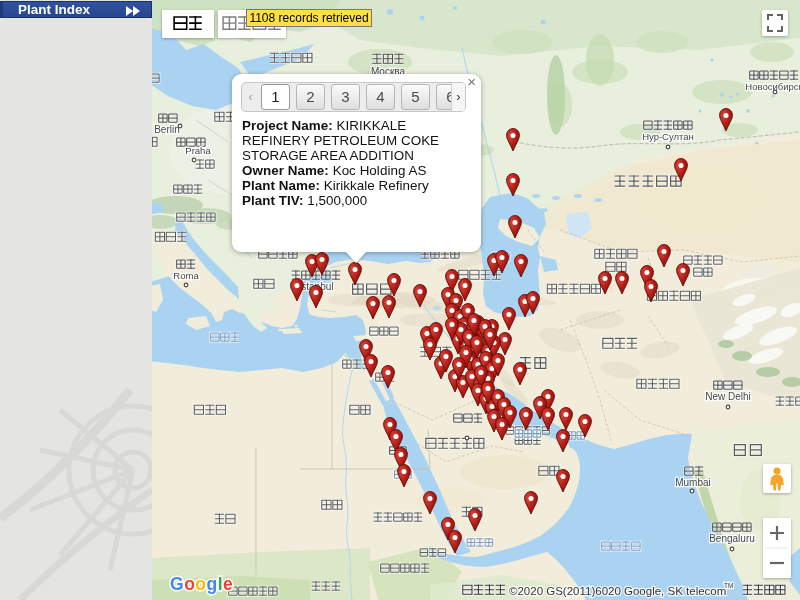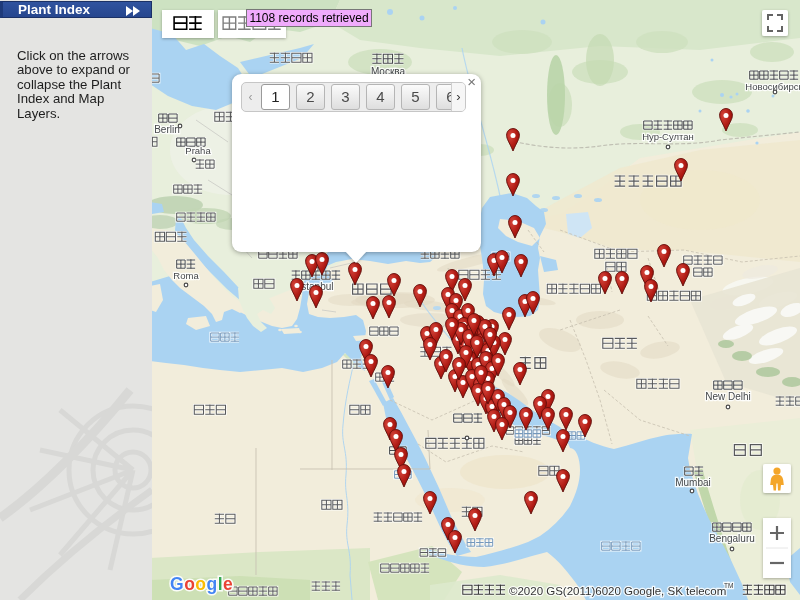--- a/index.html
+++ b/index.html
@@ -1,21 +1,21 @@
 <!DOCTYPE html>
 <html><head><meta charset="utf-8"><style>
 *{margin:0;padding:0;box-sizing:border-box}
 html,body{width:800px;height:600px;overflow:hidden;font-family:"Liberation Sans",sans-serif}
 svg,svg text{font-family:"Liberation Sans",sans-serif}
 #stage{position:relative;width:800px;height:600px;background:#fff}
 #sidebar{position:absolute;left:0;top:0;width:152px;height:600px;background:#e4e4e2;z-index:5}
 .bar{position:absolute;left:0;width:152px;height:17px;background:linear-gradient(#30539f,#26468e);border:1px solid #1b3166;border-left:3px solid #1e3a7a;color:#fff;font-size:13.5px;font-weight:bold;line-height:15px;padding-left:15px}
 .bar svg{position:absolute;right:9px;top:3.5px}
 #sbtext{position:absolute;left:17px;top:49px;font-size:13.2px;line-height:14.4px;color:#1d1d1d}
-#tooltip{position:absolute;left:246px;top:9px;width:126px;height:18px;background:#f0abfc;border:1px solid #777;font-size:12px;white-space:nowrap;color:#000;line-height:16px;text-align:center;z-index:4}
+#tooltip{position:absolute;left:246px;top:9px;width:126px;height:18px;background:#fde047;border:1px solid #777;font-size:12px;white-space:nowrap;color:#000;line-height:16px;text-align:center;z-index:4}
 #iw{position:absolute;left:232px;top:74px;width:249px;height:178px;background:#fff;border-radius:9px;box-shadow:0 1px 5px rgba(0,0,0,.35);z-index:3}
 #iwtail{position:absolute;left:345px;top:251px;width:0;height:0;border-left:11px solid transparent;border-right:11px solid transparent;border-top:12px solid #fff;z-index:3;filter:drop-shadow(0 2px 1px rgba(0,0,0,.18))}
 #iwx{position:absolute;right:5px;top:0px;font-size:15px;color:#767676;line-height:15px}
 #pager{position:absolute;left:9px;top:8px;width:225px;height:30px;background:#ededed;border:1px solid #c6c6c6;border-radius:5px;overflow:hidden}
 .pbtn{position:absolute;top:1px;width:29px;height:26px;background:linear-gradient(#fbfbfb,#dedede);border:1px solid #b5b5b5;border-radius:3px;font-size:15px;color:#4a4a4a;text-align:center;line-height:24px}
 .pbtn.act{background:#fff;border-color:#9a9a9a;color:#222}
 .parrow{position:absolute;top:0;width:17px;height:28px;font-size:12px;color:#9a9a9a;text-align:center;line-height:28px}
 #pright{position:absolute;right:0;top:0;width:14px;height:28px;background:#f6f6f6;border-left:1px solid #cfcfcf;color:#333;font-size:13px;text-align:center;line-height:27px}
 #iwbody{position:absolute;left:10px;top:44px;width:232px;font-size:13.4px;line-height:15px;letter-spacing:.05px;color:#111}
 #iwlinks{position:absolute;left:10px;top:156px;width:232px;font-size:13.4px;letter-spacing:.15px;color:#111}
@@ -445,21 +445,20 @@
 <path d="M462.8,585.2 h9.2 v9.0 h-9.2 Z M462.8,589.7 h9.2 M473.8,585.2 h9.2 M473.8,589.7 h9.2 M473.8,594.2 h9.2 M478.4,584.5 v10.1 M484.8,585.2 h9.2 M484.8,589.7 h9.2 M484.8,594.2 h9.2 M489.4,584.5 v10.1 M495.8,585.2 h9.2 M495.8,589.7 h9.2 M495.8,594.2 h9.2 M500.4,584.5 v10.1" fill="none" stroke="#333333" stroke-width="1.04"></path>
 <text x="509" y="594.5" font-size="11.5" fill="#333333" text-anchor="start" font-weight="400" style="paint-order:stroke;stroke:#ffffff;stroke-width:2.4px;stroke-opacity:.85">©2020 GS(2011)6020 Google, SK telecom</text>
 <text x="724" y="588" font-size="6.5" fill="#333333" text-anchor="start" font-weight="400" style="paint-order:stroke;stroke:#ffffff;stroke-width:2.4px;stroke-opacity:.85">TM</text>
 <path d="M742.8,585.2 h9.2 M742.8,589.7 h9.2 M742.8,594.2 h9.2 M747.4,584.5 v10.1 M753.8,585.2 h9.2 M753.8,589.7 h9.2 M753.8,594.2 h9.2 M758.4,584.5 v10.1 M764.8,585.2 h9.2 v9.0 h-9.2 Z M764.8,589.7 h9.2 M769.4,585.2 v9.0 M775.8,585.2 h9.2 v9.0 h-9.2 Z M775.8,589.7 h9.2 M780.4,585.2 v9.0" fill="none" stroke="#ffffff" stroke-width="2.8" stroke-opacity="0.85"></path>
 <path d="M742.8,585.2 h9.2 M742.8,589.7 h9.2 M742.8,594.2 h9.2 M747.4,584.5 v10.1 M753.8,585.2 h9.2 M753.8,589.7 h9.2 M753.8,594.2 h9.2 M758.4,584.5 v10.1 M764.8,585.2 h9.2 v9.0 h-9.2 Z M764.8,589.7 h9.2 M769.4,585.2 v9.0 M775.8,585.2 h9.2 v9.0 h-9.2 Z M775.8,589.7 h9.2 M780.4,585.2 v9.0" fill="none" stroke="#333333" stroke-width="1.04"></path>
     </svg>
 <div id="sidebar">
  <div class="bar" style="top:1px">Plant Index<svg width="17" height="10" viewBox="0 0 17 10">
           <path d="M1,0 L8,5 L1,10 Z M8,0 L15,5 L8,10 Z" fill="#fff"></path>
         </svg></div>
- <div id="sbtext">Click on the arrows<br>above to expand or<br>collapse the Plant<br>Index and Map<br>Layers.</div>
  <svg width="152" height="230" viewBox="0 0 152 230" style="position:absolute;left:0;top:370">
   <g stroke="#d8d8d6" fill="none">
    <circle cx="133" cy="100" r="18" stroke-width="5"></circle>
    <circle cx="133" cy="100" r="40" stroke-width="5"></circle>
    <circle cx="133" cy="100" r="64" stroke-width="5"></circle>
    <path d="M133,100 L60,40 M133,100 L40,80 M133,100 L30,140 M133,100 L60,185 M133,100 L110,200" stroke-width="5"></path>
    <path d="M0,148 C40,120 90,70 130,20" stroke-width="9"></path>
    <path d="M20,230 C60,190 110,150 152,120" stroke-width="7"></path>
   </g>
  </svg>
@@ -470,14 +469,15 @@
  <div id="pager">
   <div class="parrow" style="left:0">‹</div>
   <div class="pbtn act" style="left:19px">1</div>
   <div class="pbtn" style="left:54px">2</div>
   <div class="pbtn" style="left:89px">3</div>
   <div class="pbtn" style="left:124px">4</div>
   <div class="pbtn" style="left:159px">5</div>
   <div class="pbtn" style="left:194px">6</div>
   <div id="pright">›</div>
  </div>
+ <div id="iwbody"><b>Project Name:</b> KIRIKKALE<br>REFINERY PETROLEUM COKE<br>STORAGE AREA ADDITION<br><b>Owner Name:</b> Koc Holding AS<br><b>Plant Name:</b> Kirikkale Refinery<br><b>Plant TIV:</b> 1,500,000</div>
 </div>
 <div id="iwtail"></div>
 </div>
 </body></html>

